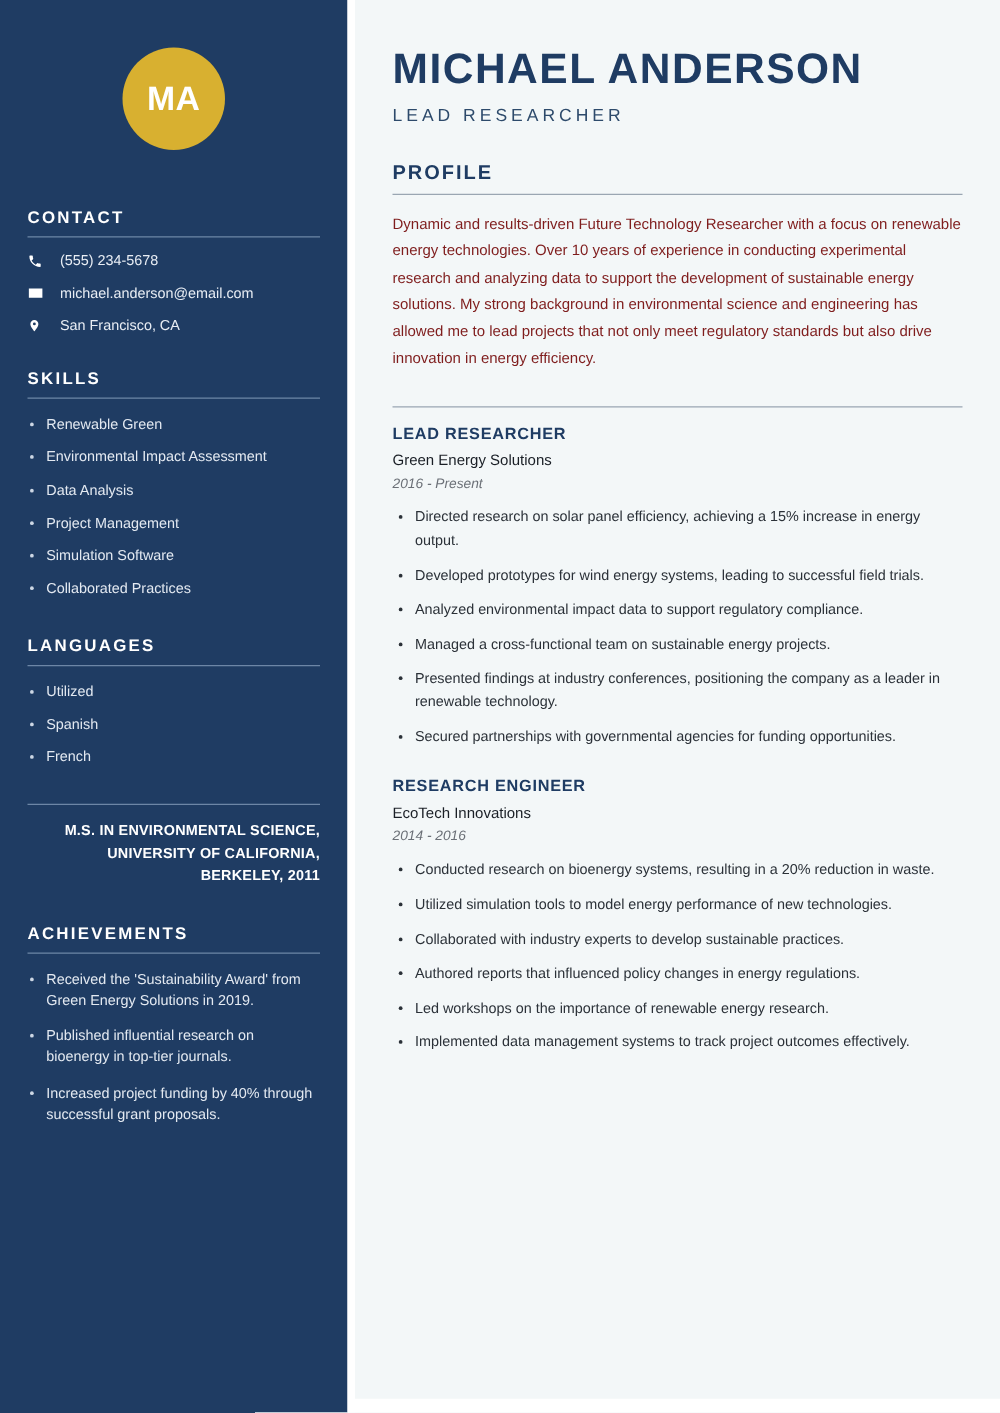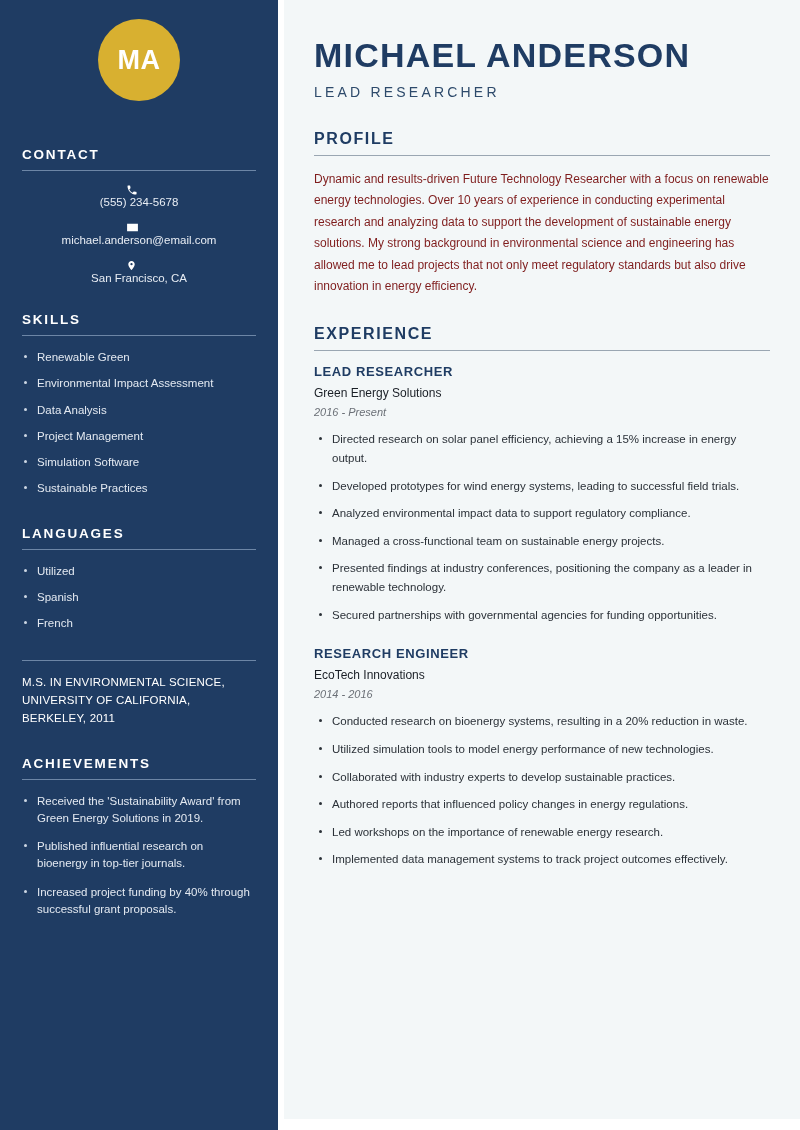--- a/index.html
+++ b/index.html
@@ -22,21 +22,21 @@
     min-width: 278px;
     height: 1130px;
     background: #1f3c63;
     padding: 0 22px;
     color: #ffffff;
   }
 
   .avatar-wrap {
     display: flex;
     justify-content: center;
-    padding-top: 19px;
+    padding-top: 38px;
     padding-bottom: 46px;
   }
 
   .avatar {
     width: 82px;
     height: 82px;
     border-radius: 50%;
     background: #d8b030;
     display: flex;
     align-items: center;
@@ -62,21 +62,20 @@
     background: #6d86a6;
     margin-bottom: 13px;
   }
 
   .contact-row {
     display: flex;
     align-items: center;
     margin-bottom: 13px;
     font-size: 11.5px;
     color: #e8edf4;
-    flex-direction: column;
   }
 
   .contact-icon {
     width: 20px;
     min-width: 20px;
     display: flex;
     align-items: center;
     justify-content: flex-start;
     margin-right: 6px;
   }
@@ -100,24 +99,25 @@
     left: 2px;
     top: 6px;
     width: 3px;
     height: 3px;
     background: #cdd7e4;
     border-radius: 50%;
   }
 
   .edu-entry {
     font-size: 11.5px;
-    font-weight: normal;
+    font-weight: bold;
     color: #ffffff;
     line-height: 1.55;
     letter-spacing: 0.2px;
+    text-align: right;
   }
 
   .achieve-list li { margin-bottom: 11px; }
 
   
   .divider {
     width: 6px;
     min-width: 6px;
     height: 1130px;
     background: #ffffff;
@@ -257,21 +257,21 @@
 
   <section class="side-section">
     <div class="side-heading">SKILLS</div>
     <div class="side-rule"></div>
     <ul class="side-list">
       <li>Renewable Green</li>
       <li>Environmental Impact Assessment</li>
       <li>Data Analysis</li>
       <li>Project Management</li>
       <li>Simulation Software</li>
-      <li>Sustainable Practices</li>
+      <li>Collaborated Practices</li>
     </ul>
   </section>
 
   <section class="side-section">
     <div class="side-heading">LANGUAGES</div>
     <div class="side-rule"></div>
     <ul class="side-list">
       <li>Utilized</li>
       <li>Spanish</li>
       <li>French</li>
@@ -302,21 +302,20 @@
   <h1 class="name">MICHAEL ANDERSON</h1>
   <div class="role">LEAD RESEARCHER</div>
 
   <section>
     <div class="main-heading">PROFILE</div>
     <div class="main-rule"></div>
     <p class="profile-text">Dynamic and results-driven Future Technology Researcher with a focus on renewable energy technologies. Over 10 years of experience in conducting experimental research and analyzing data to support the development of sustainable energy solutions. My strong background in environmental science and engineering has allowed me to lead projects that not only meet regulatory standards but also drive innovation in energy efficiency.</p>
   </section>
 
   <section>
-    <div class="main-heading">EXPERIENCE</div>
     <div class="main-rule"></div>
 
     <div class="job">
       <div class="job-title">LEAD RESEARCHER</div>
       <div class="job-company">Green Energy Solutions</div>
       <div class="job-dates">2016 - Present</div>
       <ul class="job-list">
         <li>Directed research on solar panel efficiency, achieving a 15% increase in energy output.</li>
         <li>Developed prototypes for wind energy systems, leading to successful field trials.</li>
         <li>Analyzed environmental impact data to support regulatory compliance.</li>

